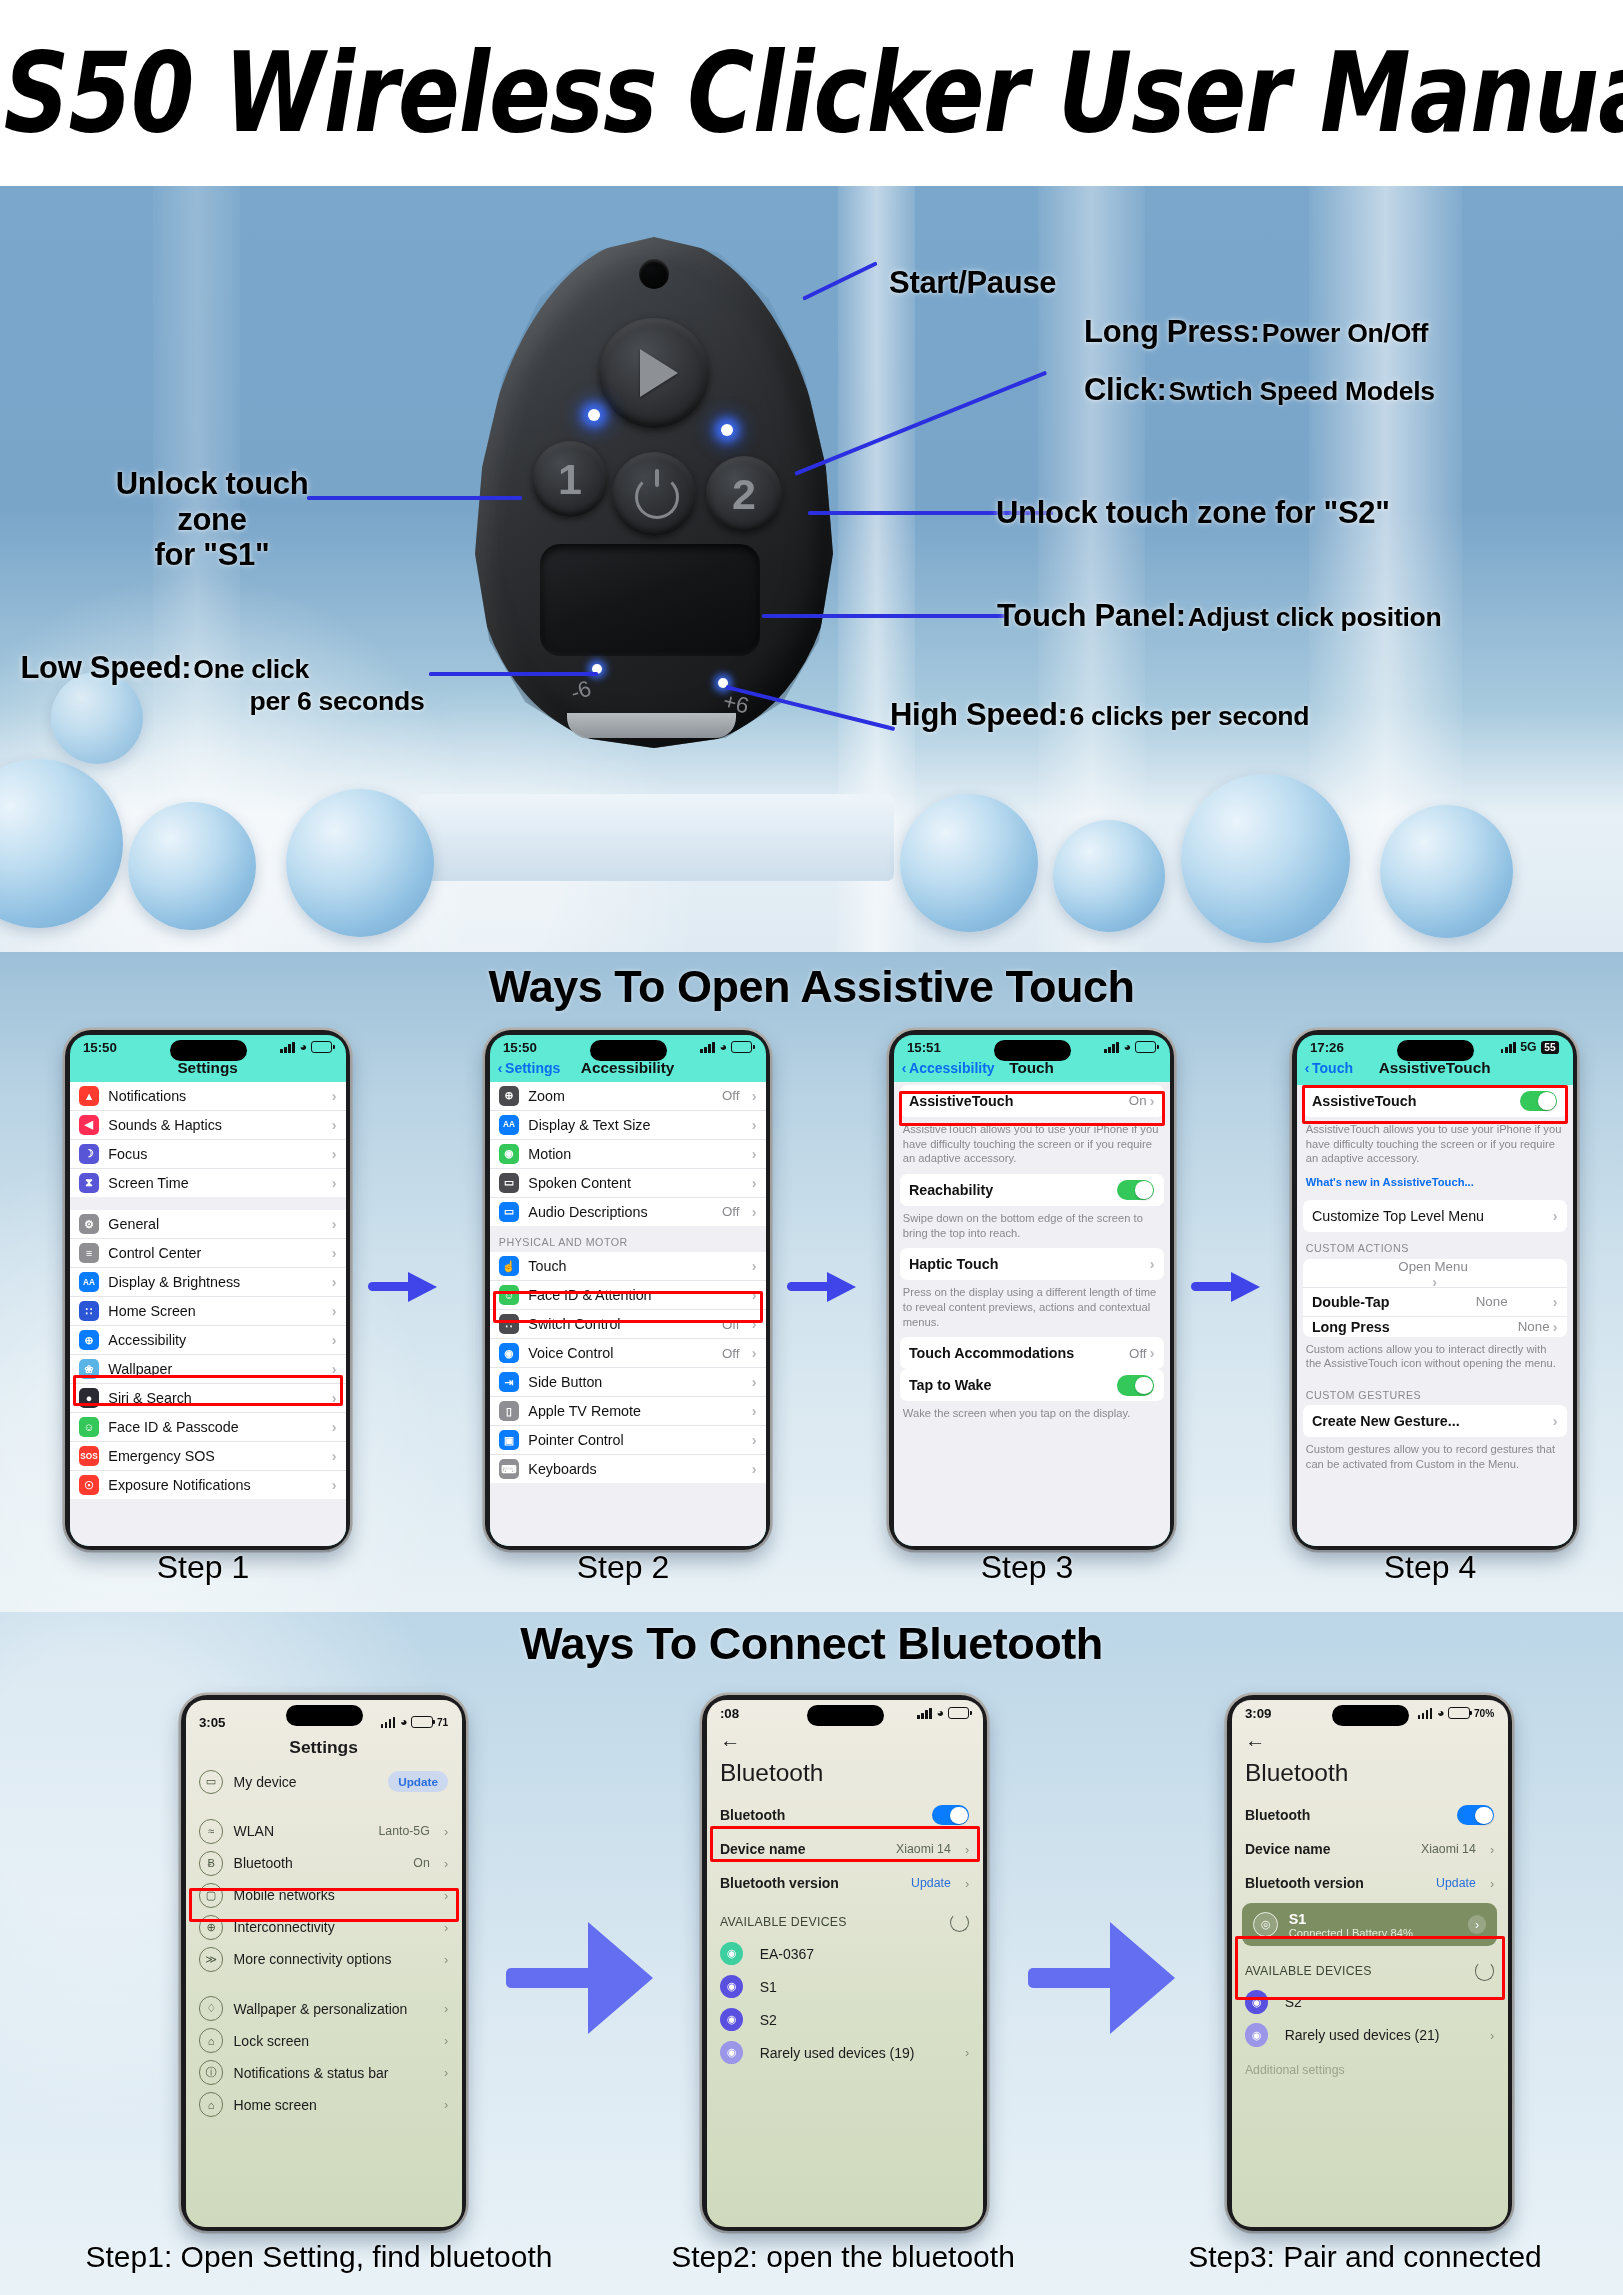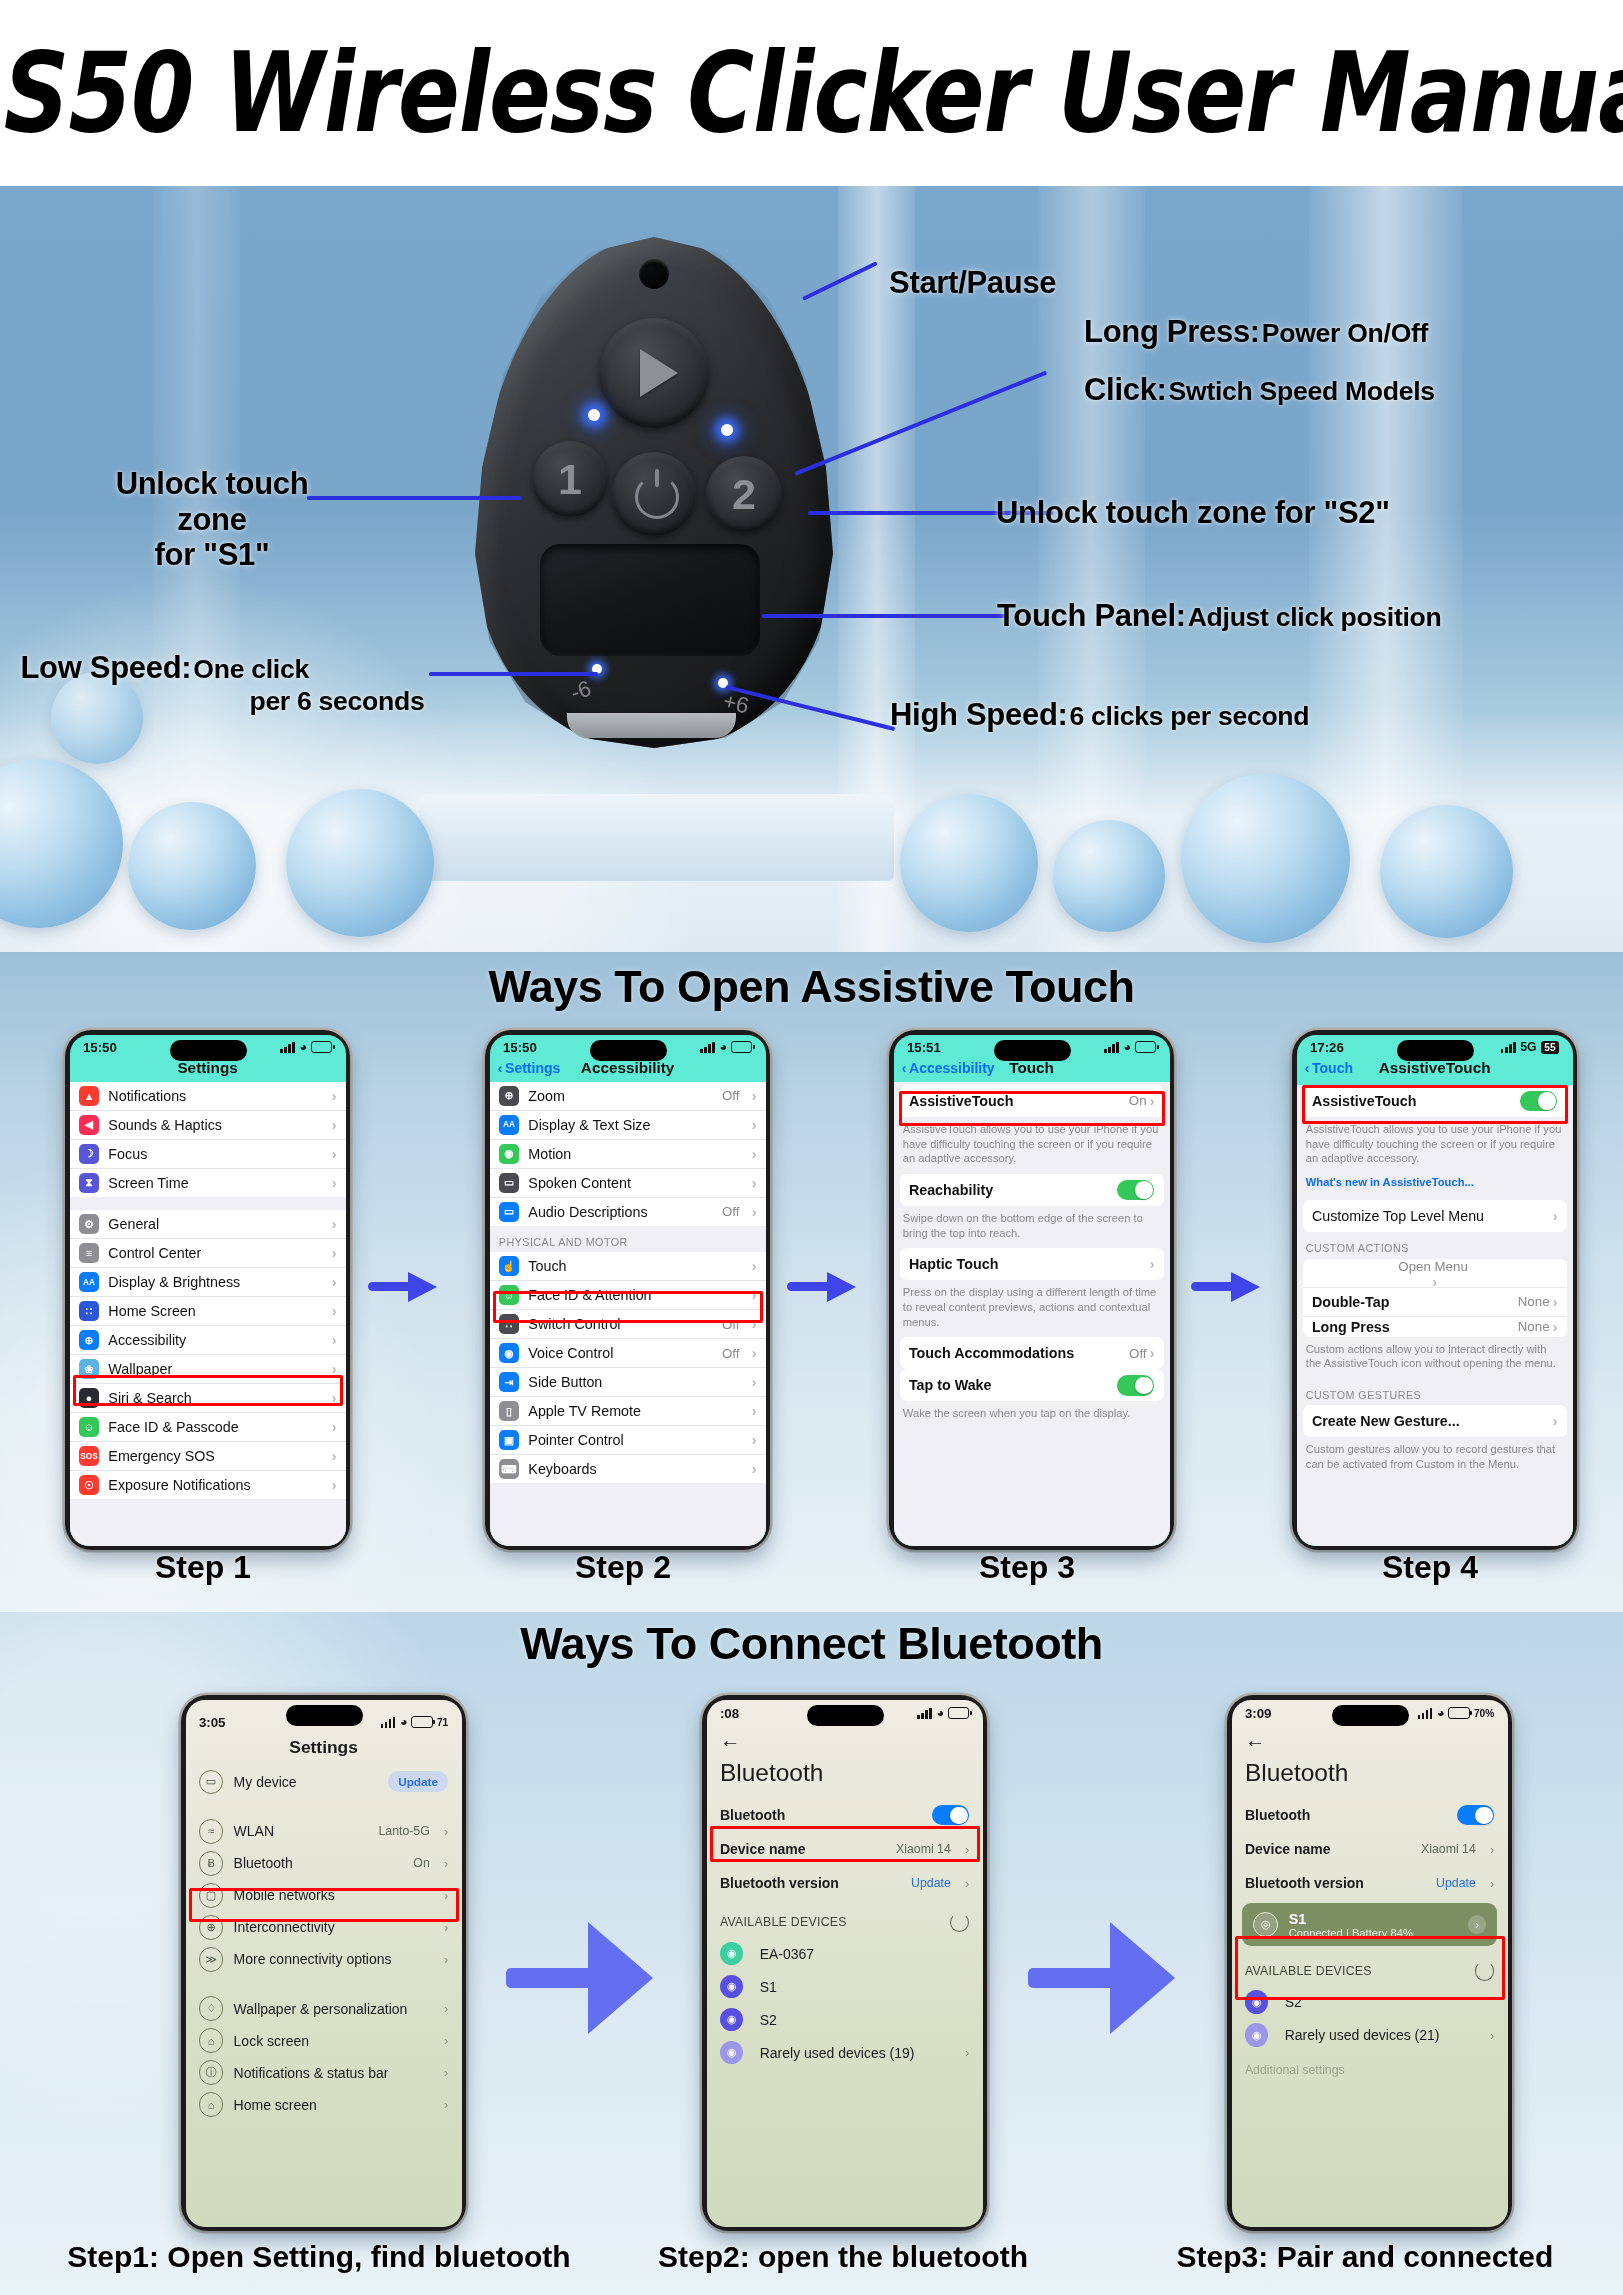--- a/index.html
+++ b/index.html
@@ -144,21 +144,21 @@
   .mi-hdr{font-size:12.3px;color:#3c4535;letter-spacing:0.3px;padding:12.3px 13.3px 5.1px;display:flex;align-items:center;justify-content:space-between;}
   .refresh{width:17.4px;height:17.4px;border-radius:50%;border:1.5px solid #5d6657;border-top-color:transparent;}
   .dev-ico{width:23.5px;height:23.5px;border-radius:50%;display:flex;align-items:center;justify-content:center;color:#fff;font-size:11.2px;flex:0 0 23.5px;}
   .conn-card{background:#7d8e63;border-radius:9.2px;margin:3.1px 10.2px;display:flex;align-items:center;gap:10.2px;padding:7.2px 11.2px;}
   .conn-card .n{font-size:14.3px;color:#fff;font-weight:bold;}
   .conn-card .s{font-size:11.2px;color:#e6eddc;}
   .addl{font-size:12.3px;color:#9aa48c;padding:11.2px 13.3px;}
 
   .hl{position:absolute;border:3.6px solid #ff0000;border-radius:2px;pointer-events:none;box-sizing:border-box;}
 
-  .steplbl{position:absolute;text-align:center;color:#000;font-weight:bold;
+  .steplbl{position:absolute;text-align:center;color:#000;font-weight:normal;
     font-family:"Liberation Sans Narrow","Liberation Sans",sans-serif;
     text-shadow:0 0 3.6px rgba(255,255,255,.6);}
 
   .arr{position:absolute;}
   .arr .stem{position:absolute;border-radius:5.1px;}
   .arr .hd{position:absolute;width:0;height:0;}
 </style>
 </head>
 <body>
 
@@ -580,21 +580,21 @@
               <span class="chev">›</span>
             </div>
           </div>
           <div class="sechdr">CUSTOM ACTIONS</div>
           <div class="card" id="p4actions">
               <div class="cardrow" style="height: 28px; border-bottom: 0.5px solid rgb(232, 232, 236); flex-direction: column;">
                 <span class="lbl" style="font-weight:bold">Single-Tap</span>
                 <span class="val">Open Menu</span>
                 <span class="chev">›</span>
               </div>
-              <div class="cardrow" style="height: 28px; border-bottom: 0.5px solid rgb(232, 232, 236);">
+              <div class="cardrow" style="height: 28px; border-bottom: 0.5px solid rgb(232, 232, 236); gap: 42px;">
                 <span class="lbl" style="font-weight:bold">Double-Tap</span>
                 <span class="val">None</span>
                 <span class="chev">›</span>
               </div>
               <div class="cardrow" style="height: 20px;">
                 <span class="lbl" style="font-weight:bold">Long Press</span>
                 <span class="val">None</span>
                 <span class="chev">›</span>
               </div>
             </div>

